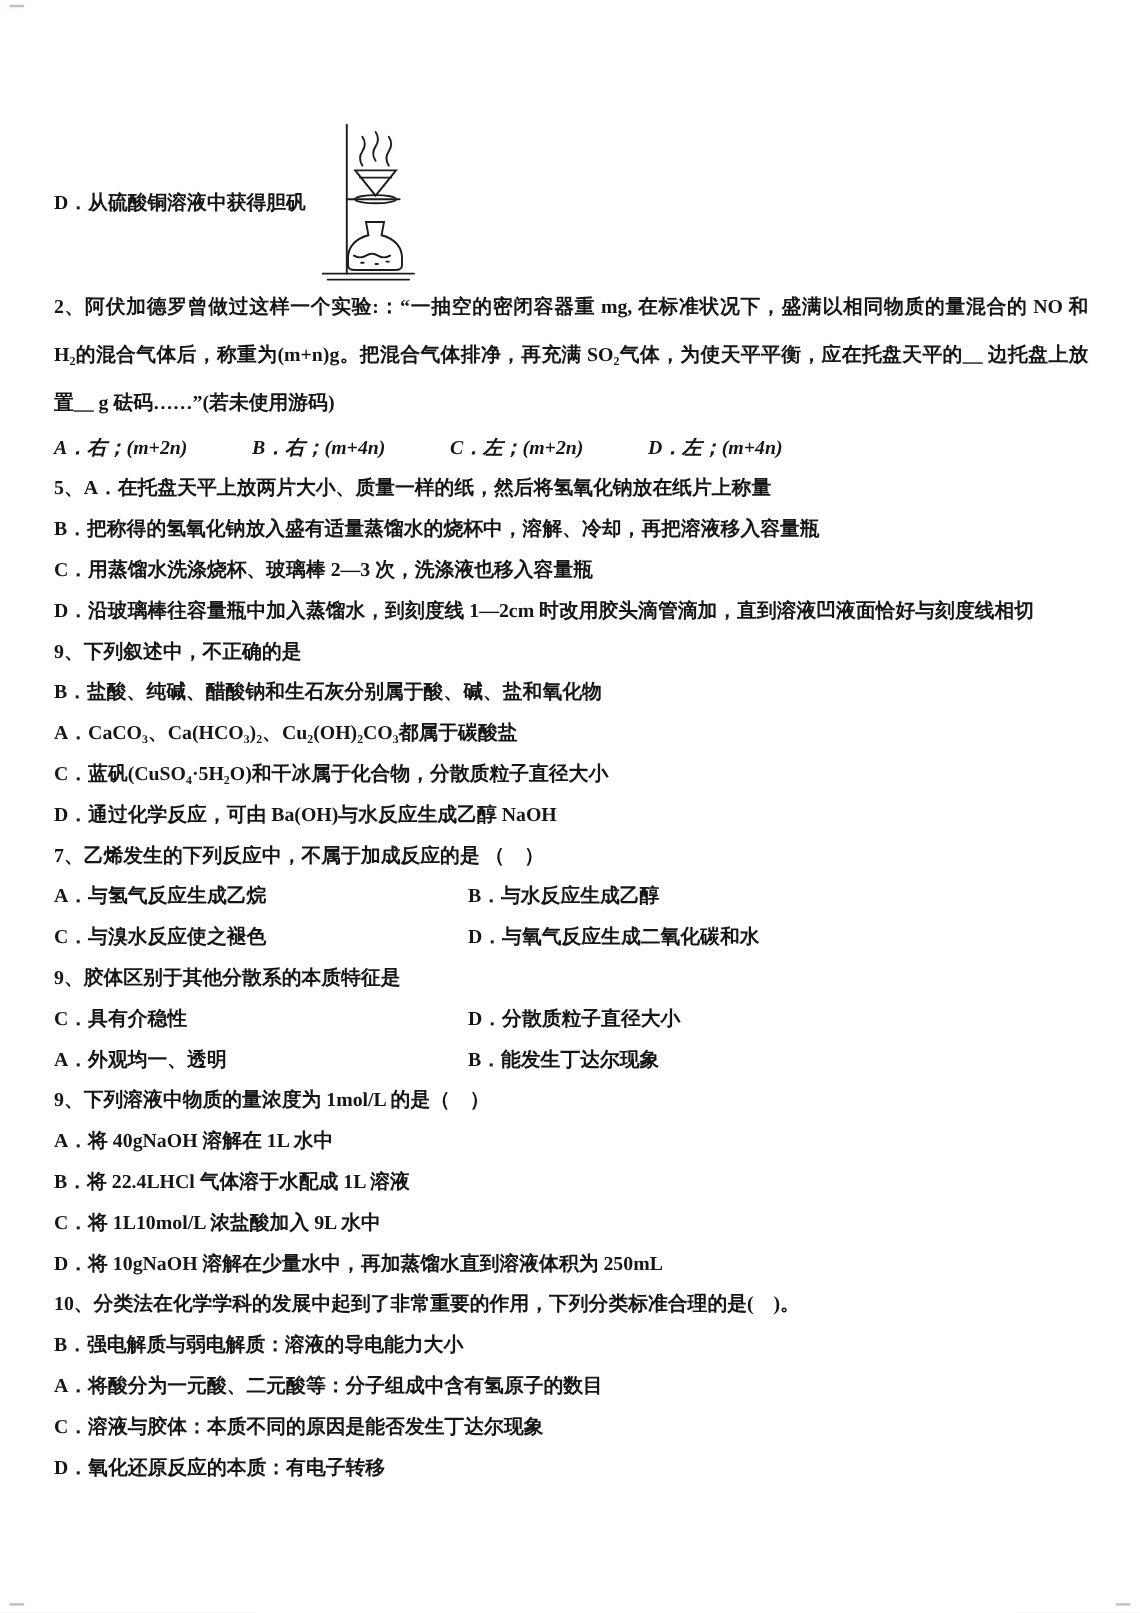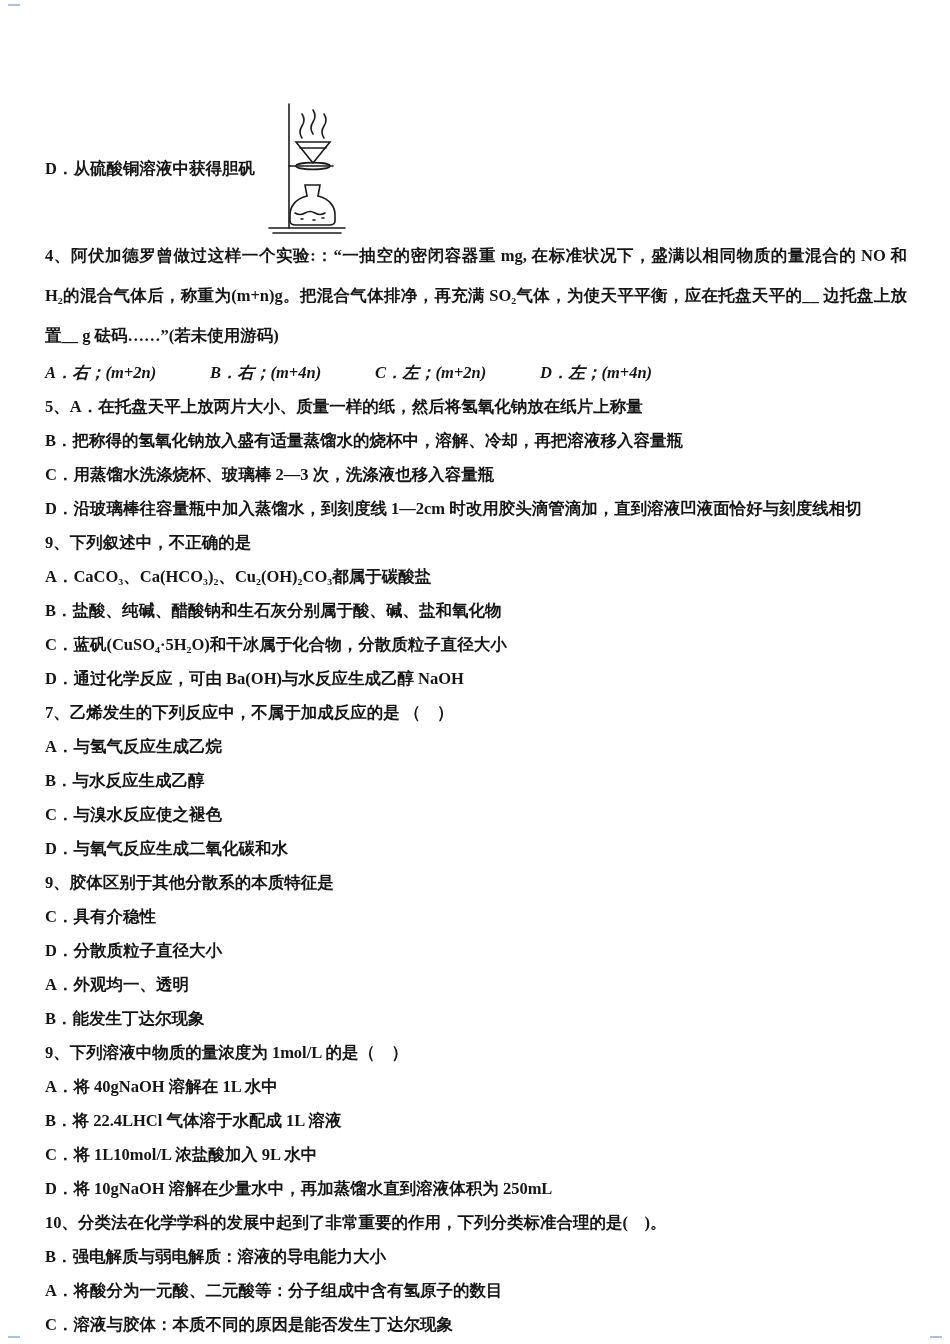--- a/index.html
+++ b/index.html
@@ -17,21 +17,21 @@
   .content{position:absolute;left:45px;top:0;width:862px;}
   .line{line-height:34px;}
   .just{text-align:justify;text-align-last:justify;}
   .fig-row{position:relative;height:132px;margin-top:104px;}
   .fig-row .caption{position:absolute;left:0;top:48px;line-height:34px;}
   .apparatus{position:absolute;left:212px;top:-2px;}
   .q4line{line-height:40px;}
   .optrow{display:flex;line-height:34px;}
   .optrow .c{display:inline-block;width:165px;font-style:italic;}
   .optrow .c:last-child{width:auto;}
-  .tc{display:flex;line-height:34px;flex-direction:column;}
+  .tc{display:flex;line-height:34px;}
   .tc .left{width:345px;}
   .qblock{margin:0;}
   .mark{position:absolute;background:#9db8d8;opacity:.85;}
 </style>
 </head>
 <body>
 
 <div class="page">
 
   <div class="mark" style="left:8px;top:4px;width:12px;height:2px;"></div>
@@ -63,42 +63,42 @@
           <path d="M50,94 C38,97 33,105 33,113 L33,119 Q33,123 39,123 L72,123 Q78,123 78,119 L78,113 C78,105 73,97 61,94"></path>
           <path d="M38,111 q5,3 10,0 q5,-3 10,0 q5,3 10,0"></path>
           <line x1="44" y1="117" x2="46" y2="117"></line>
           <line x1="56" y1="118" x2="58" y2="118"></line>
           <line x1="65" y1="116" x2="67" y2="116"></line>
         </g>
       </svg>
     </div>
 
     <div class="qblock">
-      <div class="line q4line just">4、阿伏加德罗曾做过这样一个实验:：“一抽空的密闭容器重 mg, 在标准状况下，盛满以相同物质的量混合的 NO 和</div>
+      <div class="line q4line just">2、阿伏加德罗曾做过这样一个实验:：“一抽空的密闭容器重 mg, 在标准状况下，盛满以相同物质的量混合的 NO 和</div>
       <div class="line q4line just">H₂的混合气体后，称重为(m+n)g。把混合气体排净，再充满 SO₂气体，为使天平平衡，应在托盘天平的__ 边托盘上放</div>
       <div class="line q4line">置__ g 砝码……”(若未使用游码)</div>
       <div class="optrow">
         <span class="c">A．右；(m+2n)</span>
         <span class="c">B．右；(m+4n)</span>
         <span class="c">C．左；(m+2n)</span>
         <span class="c">D．左；(m+4n)</span>
       </div>
     </div>
 
     <div class="qblock">
       <div class="line">5、A．在托盘天平上放两片大小、质量一样的纸，然后将氢氧化钠放在纸片上称量</div>
       <div class="line">B．把称得的氢氧化钠放入盛有适量蒸馏水的烧杯中，溶解、冷却，再把溶液移入容量瓶</div>
       <div class="line">C．用蒸馏水洗涤烧杯、玻璃棒 2—3 次，洗涤液也移入容量瓶</div>
       <div class="line">D．沿玻璃棒往容量瓶中加入蒸馏水，到刻度线 1—2cm 时改用胶头滴管滴加，直到溶液凹液面恰好与刻度线相切</div>
     </div>
 
     <div class="qblock">
       <div class="line">9、下列叙述中，不正确的是</div>
+      <div class="line">B．盐酸、纯碱、醋酸钠和生石灰分别属于酸、碱、盐和氧化物</div>
       <div class="line">A．CaCO₃、Ca(HCO₃)₂、Cu₂(OH)₂CO₃都属于碳酸盐</div>
-      <div class="line">B．盐酸、纯碱、醋酸钠和生石灰分别属于酸、碱、盐和氧化物</div>
       <div class="line">C．蓝矾(CuSO₄·5H₂O)和干冰属于化合物，分散质粒子直径大小</div>
       <div class="line">D．通过化学反应，可由 Ba(OH)与水反应生成乙醇 NaOH</div>
     </div>
 
     <div class="qblock">
       <div class="line">7、乙烯发生的下列反应中，不属于加成反应的是 （　）</div>
       <div class="tc">
         <span class="left">A．与氢气反应生成乙烷</span>
         <span>B．与水反应生成乙醇</span>
       </div>

